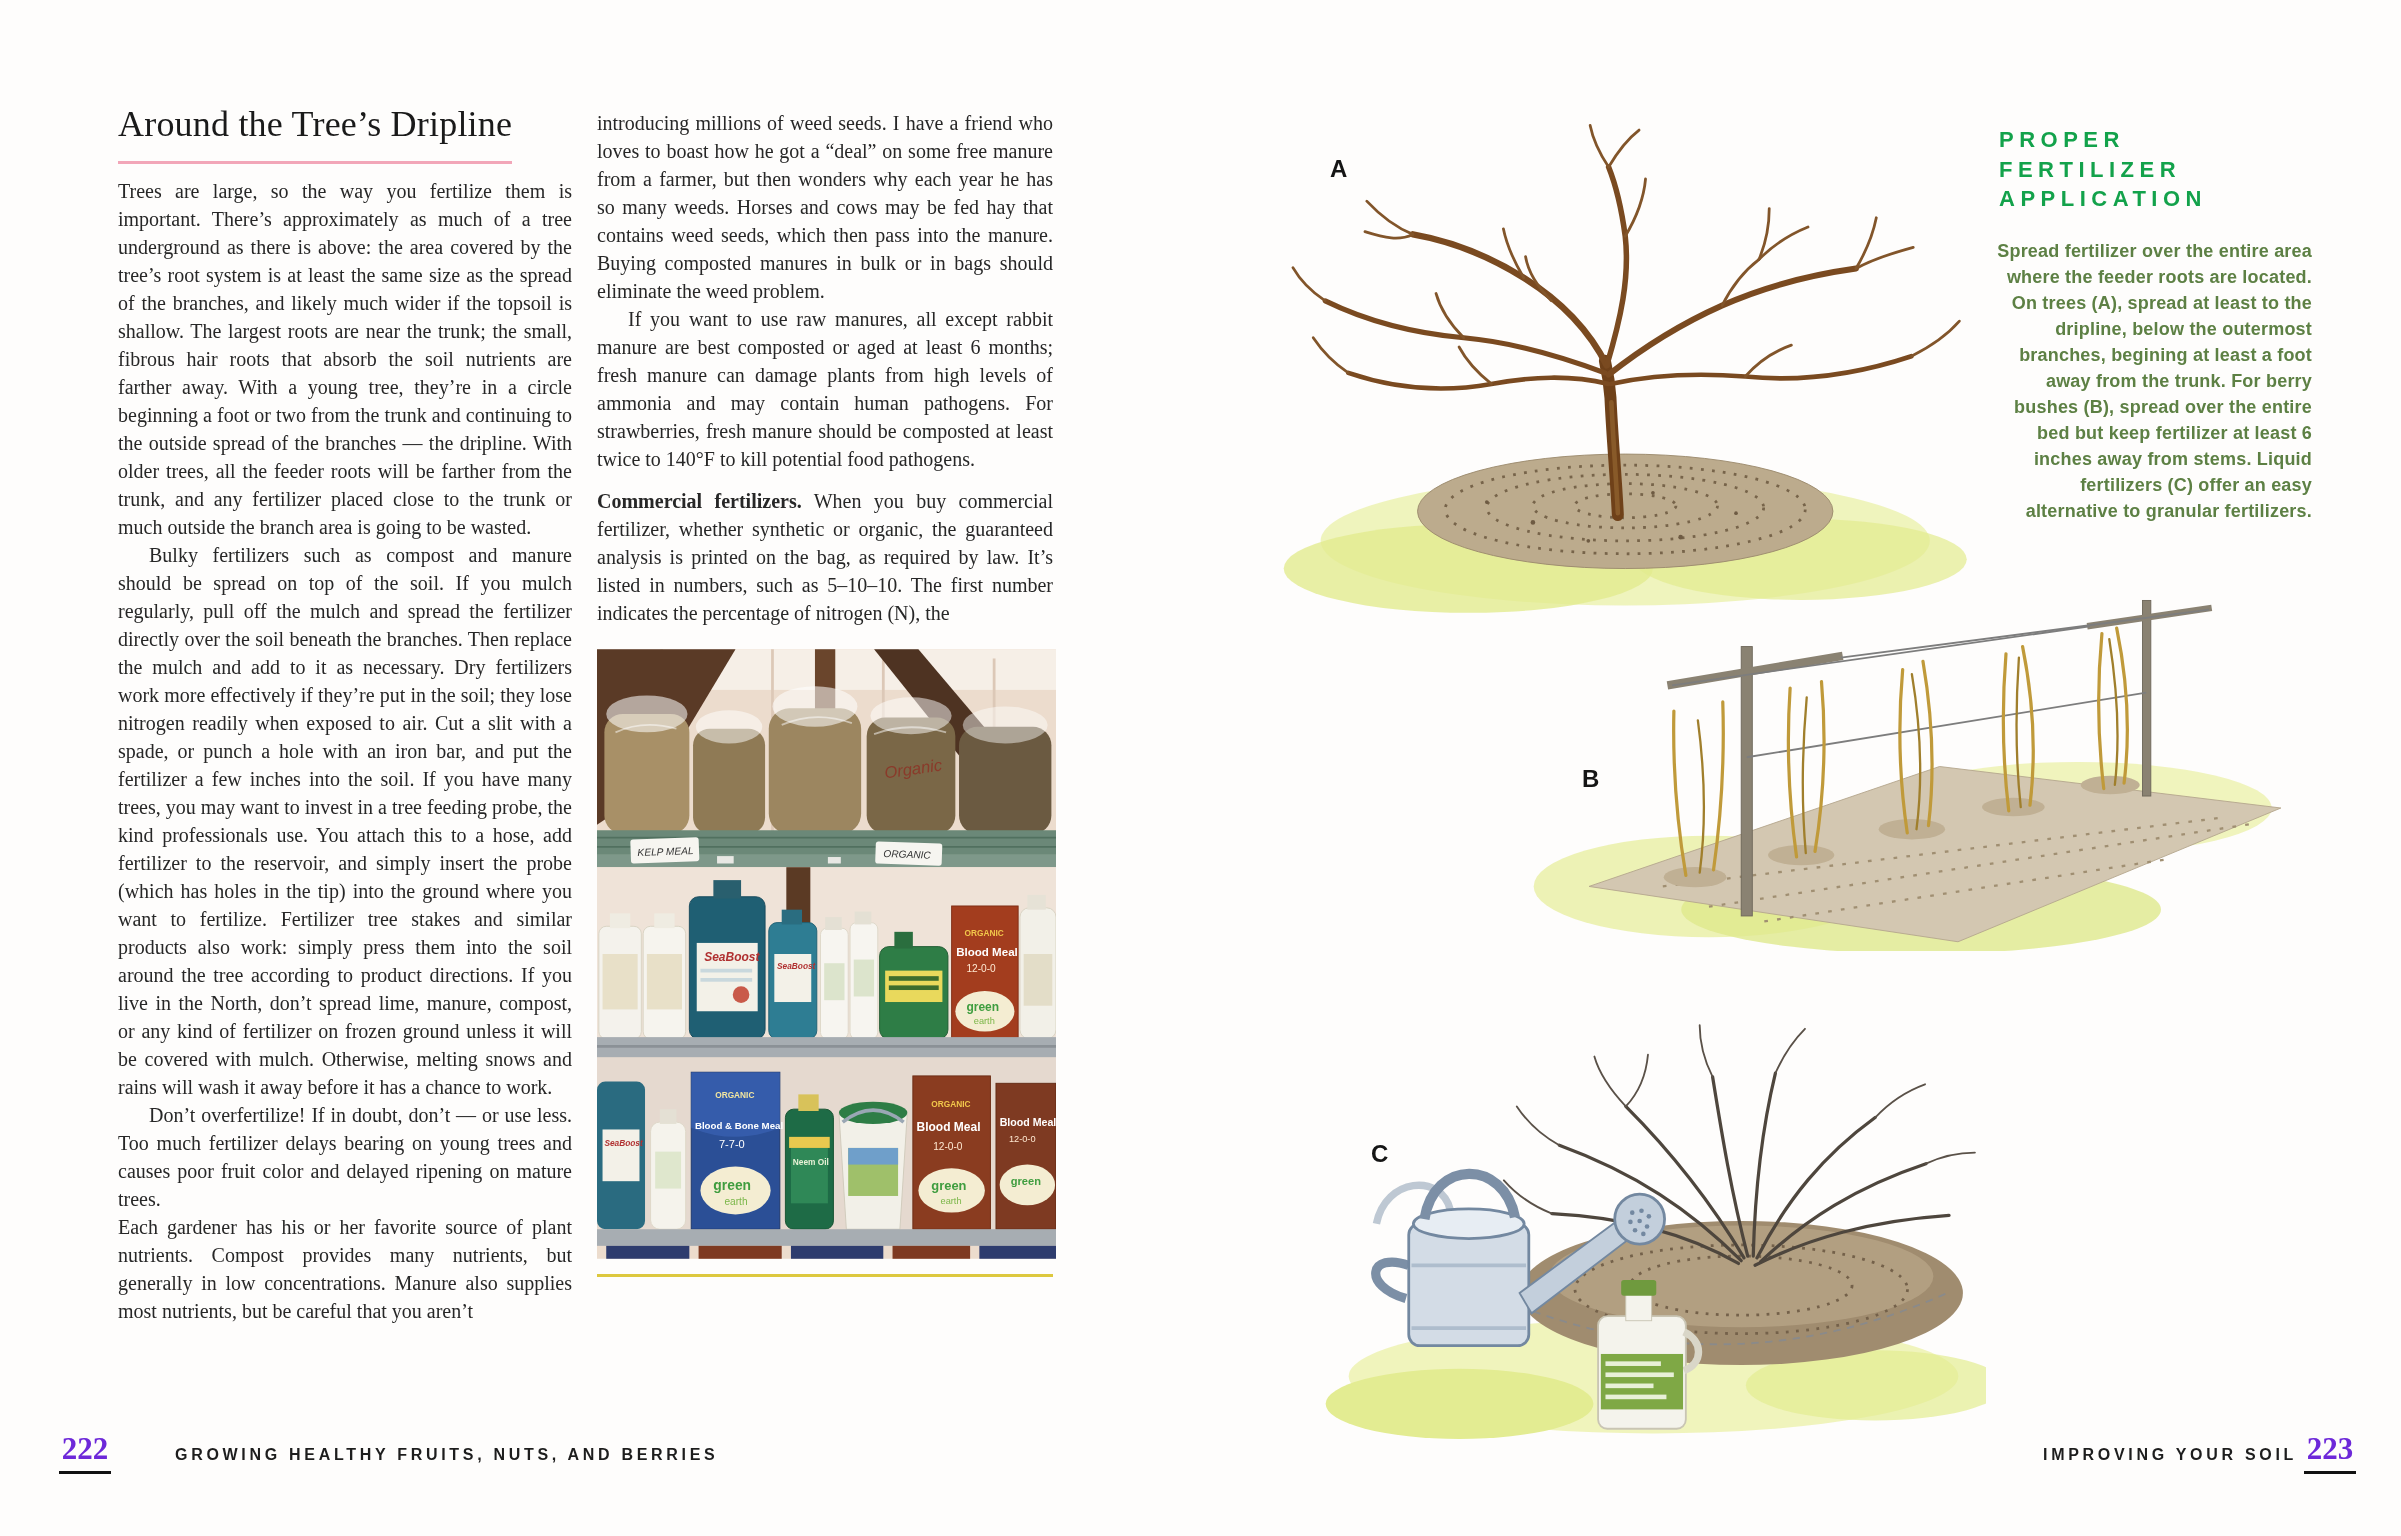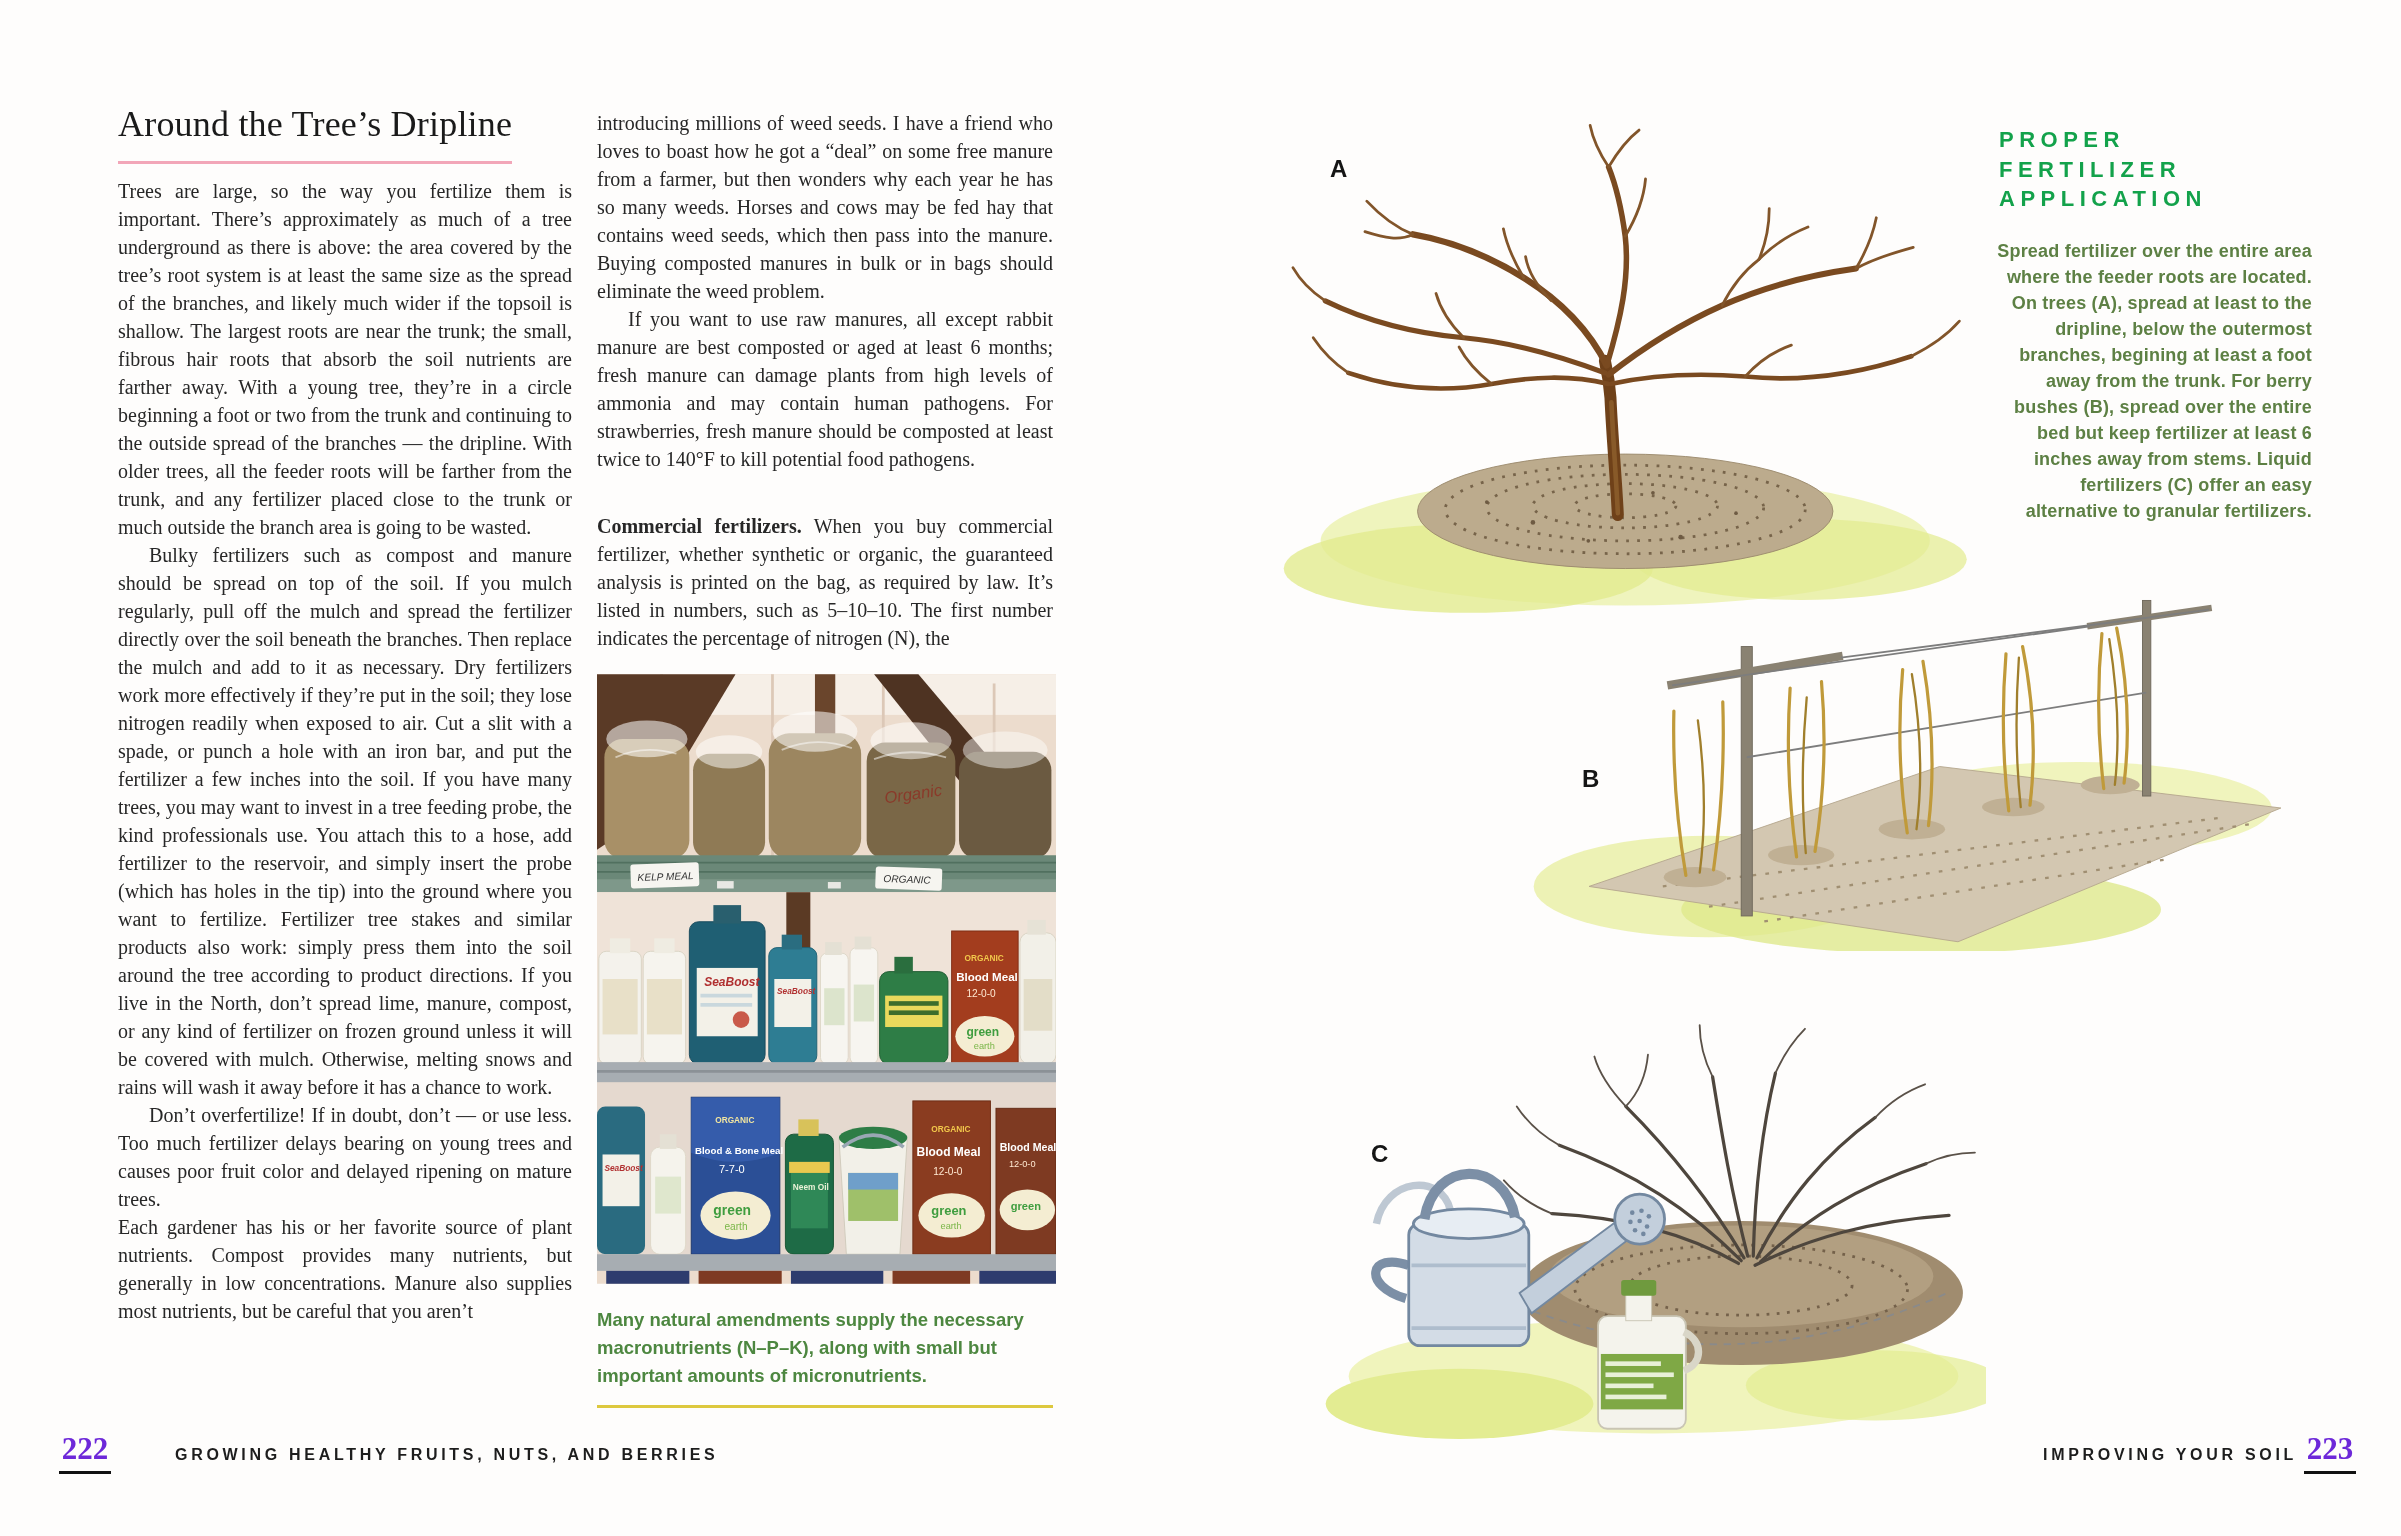--- a/index.html
+++ b/index.html
@@ -7,21 +7,21 @@
           font-family:"Liberation Serif",serif;color:#232323;}
   
   .col{position:absolute;}
   .col-1{left:118px;top:103px;width:454px;}
   .col-2{left:597px;top:109px;width:456px;}
   .heading{display:inline-block;margin:0 0 13px 0;font-weight:400;font-size:36px;line-height:42px;
            color:#1a1a1a;border-bottom:3.7px solid #f2a6b8;padding-bottom:16px;letter-spacing:0.2px;}
   .heading2{margin-top:28px;}
   p.body{margin:0;font-size:20px;line-height:28px;text-align:justify;color:#272727;}
   p.indent{text-indent:31px;}
-  p.lead-para{margin-top:39px;}
+  p.lead-para{margin-top:14px;}
   .lead{font-weight:700;}
   .photo-frame{position:relative;margin:22px 0 0 0;width:459px;height:610px;}
   .caption{margin-top:22px;font-family:"Liberation Sans",sans-serif;font-weight:700;
            font-size:18.5px;line-height:28px;color:#4d8740;text-align:left;}
   .caption-rule{height:2.8px;background:#ddc83e;margin-top:14.8px;width:100%;}
   
   .folio{position:absolute;font-weight:700;font-size:31px;line-height:31px;color:#6d28d9;
          border-bottom:3.7px solid #111;padding:0 2.8px 7.4px 2.8px;font-family:"Liberation Serif",serif;}
   .folio-left{left:59px;top:1433px;}
   .folio-right{left:2304px;top:1433px;}
@@ -249,21 +249,20 @@
           <g>
             <rect x="10" y="646" width="90" height="14" fill="#2e3c6e"></rect>
             <rect x="110" y="646" width="90" height="14" fill="#7e3a22"></rect>
             <rect x="210" y="646" width="100" height="14" fill="#2e3c6e"></rect>
             <rect x="320" y="646" width="84" height="14" fill="#7e3a22"></rect>
             <rect x="414" y="646" width="83" height="14" fill="#2e3c6e"></rect>
           </g>
         </svg>
       </div>
 
-      <div class="caption">Many natural amendments supply the necessary macronutrients (N–P–K), along with small but important amounts of micronutrients.</div>
       <div class="caption-rule"></div>
     </section>
 
     <div class="folio folio-left">222</div>
     <div class="running running-left">GROWING HEALTHY FRUITS, NUTS, AND BERRIES</div>
   </div>
 
   <div>
 
     <svg class="illo illo-a" viewBox="0 0 780 580">

